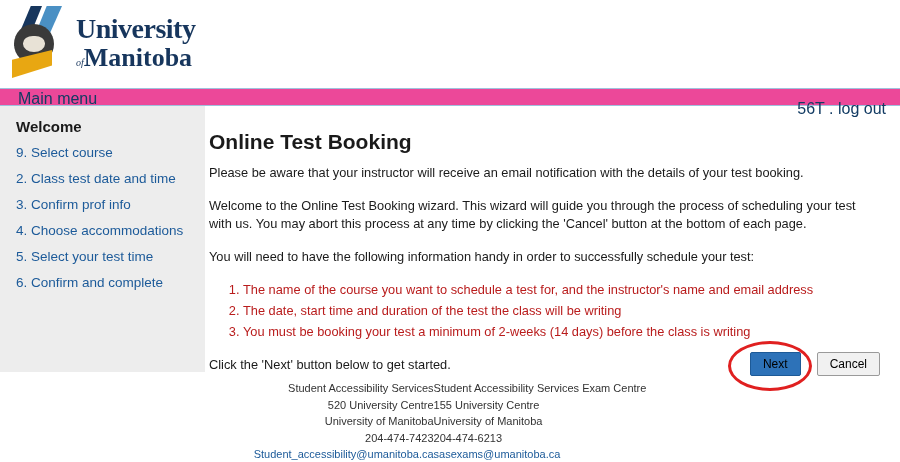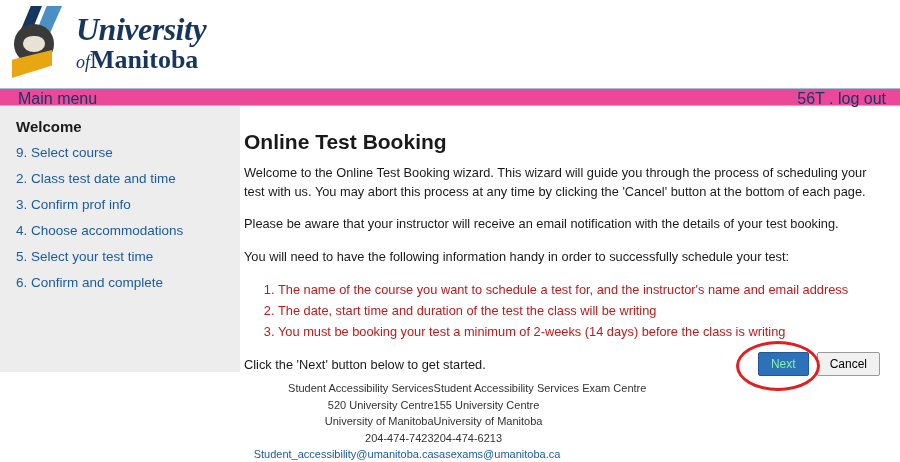--- a/index.html
+++ b/index.html
@@ -88,32 +88,31 @@
     background: #e8a712;
     clip-path: polygon(0 100%, 0 35%, 100% 0, 100% 55%);
   }
   .logo-text {
     line-height: 1;
     color: #17365d;
   }
   .logo-text .l1 {
     font-family: "Liberation Serif", serif;
     font-weight: bold;
-    font-size: 32px;
+    font-size: 28px;
     letter-spacing: -0.5px;
-    font-style: italic;
   }
   .logo-text .l2 {
     font-family: "Liberation Serif", serif;
     font-weight: bold;
     font-size: 26px;
     margin-top: 2px;
   }
   .logo-text .l2 .of {
-    font-size: 18px;
+    font-size: 10px;
     font-style: italic;
     font-weight: normal;
   }
 
   
   .menubar {
     height: 16px;
     background: #ec4899;
     border-top: 1px solid #9fc0dd;
     border-bottom: 1px solid #9fc0dd;
@@ -122,32 +121,32 @@
     position: relative;
   }
   .menubar .left {
     position: absolute;
     left: 18px;
     top: 1px;
   }
   .menubar .right {
     position: absolute;
     right: 14px;
-    top: 1px;
+    top: 11px;
     margin-left: 12px;
   }
 
   
   .content {
     display: flex;
     align-items: stretch;
     height: 266px;
   }
   .sidebar {
-    width: 240px;
+    width: 205px;
     background: #ededed;
     padding: 12px 0 0 16px;
     box-sizing: border-box;
   }
   .sidebar .welcome {
     font-weight: bold;
     font-size: 15px;
     color: #1a1a1a;
     margin-bottom: 10px;
   }
@@ -204,22 +203,22 @@
     padding: 4px 12px;
     border: 1px solid #9a9a9a;
     background: #f1f1f1;
     color: #000000;
     border-radius: 2px;
     cursor: pointer;
   }
   .btn-primary {
     background: #2d72b8;
     border: 1px solid #1d5a97;
-    color: #86efac;
-    margin-right: 8px;
+    color: #000000;
+    margin-right: 16px;
   }
   .highlight-ring {
     position: absolute;
     left: -22px;
     top: -11px;
     width: 78px;
     height: 44px;
     border: 3px solid #e02020;
     border-radius: 50%;
     pointer-events: none;
@@ -290,22 +289,22 @@
         <li>2. Class test date and time</li>
         <li>3. Confirm prof info</li>
         <li>4. Choose accommodations</li>
         <li>5. Select your test time</li>
         <li>6. Confirm and complete</li>
       </ol>
     </div>
 
     <div class="main">
       <h1>Online Test Booking</h1>
+      <p>Please be aware that your instructor will receive an email notification with the details of your test booking.</p>
       <p>Welcome to the Online Test Booking wizard. This wizard will guide you through the process of scheduling your test with us. You may abort this process at any time by clicking the 'Cancel' button at the bottom of each page.</p>
-      <p>Please be aware that your instructor will receive an email notification with the details of your test booking.</p>
       <p>You will need to have the following information handy in order to successfully schedule your test:</p>
       <ol class="steps">
         <li>The name of the course you want to schedule a test for, and the instructor's name and email address</li>
         <li>The date, start time and duration of the test the class will be writing</li>
         <li>You must be booking your test a minimum of 2-weeks (14 days) before the class is writing</li>
       </ol>
       <p>Click the 'Next' button below to get started.</p>
     </div>
   </div>
 

